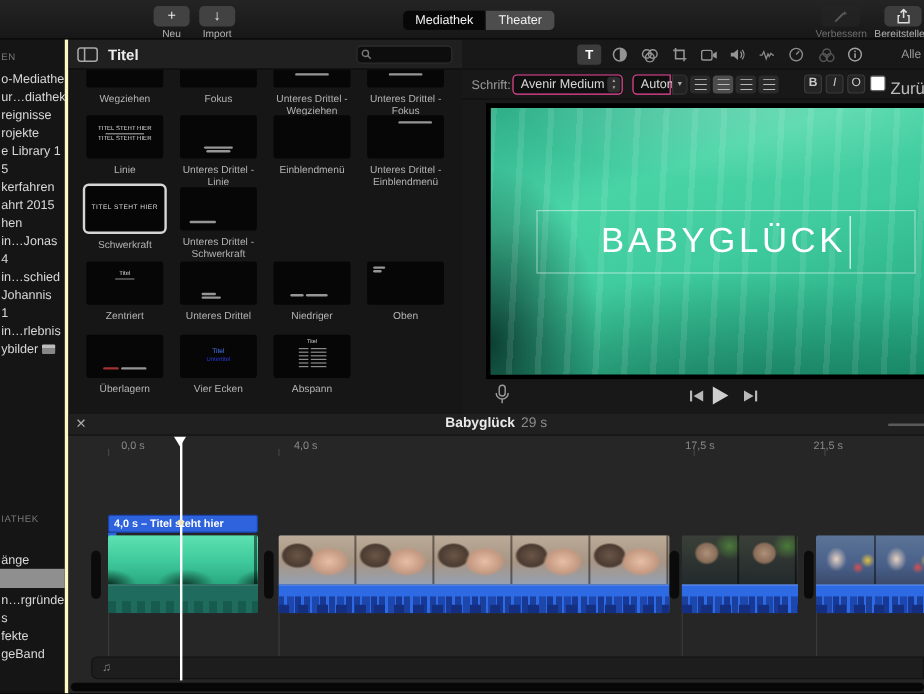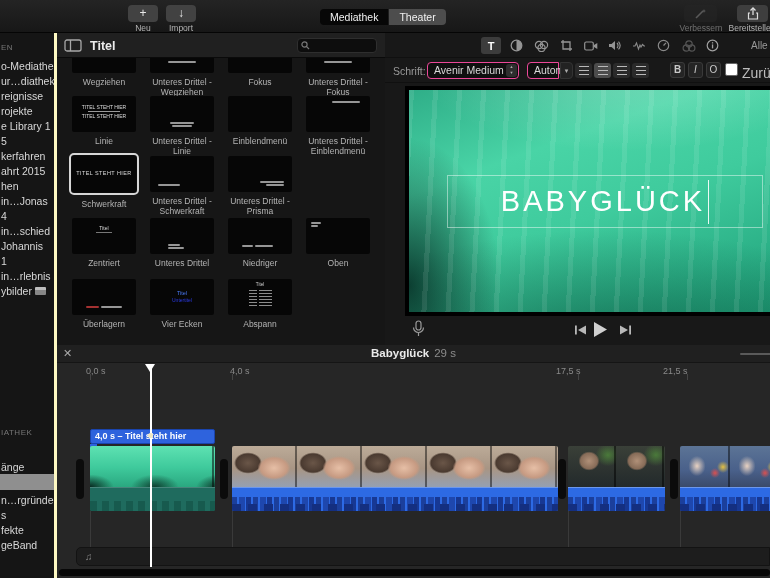--- a/index.html
+++ b/index.html
@@ -6,21 +6,21 @@
   body { background:#000; font-family:"Liberation Sans", sans-serif; }
   #app { position:relative; width:770px; height:578px; background:#141414; overflow:hidden;
          font-family:"Liberation Sans", sans-serif; color:#ddd; }
 
   
   .toolbar { position:absolute; left:0; top:0; width:770px; height:33px;
              background:linear-gradient(#242424,#171717); border-bottom:1px solid #050505; }
   .tb-btn { position:absolute; width:30px; height:17px; top:5px; background:#424242; border-radius:4px;
             color:#e8e8e8; font-size:12px; text-align:center; line-height:16px; }
   .tb-lbl { position:absolute; top:23px; font-size:8.5px; color:#b2b2b2; text-align:center; width:44px; }
-  .seg { position:absolute; left:320px; top:9px; height:16px; display:flex; }
+  .seg { position:absolute; left:336px; top:9px; height:16px; display:flex; }
   .seg-btn { height:16px; font-size:10.5px; line-height:16px; padding:0 10px; color:#f2f2f2; }
   .seg-sel { background:#070707; border-radius:4px 0 0 4px; }
   .seg-uns { background:#4d4d4d; border-radius:0 4px 4px 0; margin-left:1px; }
   .tbr-btn { position:absolute; top:5px; height:17px; border-radius:4px; display:flex; align-items:center; justify-content:center; }
   .dim { opacity:.55; }
 
   
   .sidebar { position:absolute; left:0; top:33px; width:57px; height:545px; background:#151515;
              border-right:3px solid #fef9c3; overflow:hidden; }
   .sb-head { position:absolute; left:1px; font-size:8px; letter-spacing:.5px; color:#767676; white-space:nowrap; }
@@ -104,21 +104,21 @@
 
   
   .timeline { position:absolute; left:57px; top:345px; width:713px; height:233px; background:#262626; overflow:hidden; }
   .tl-head { position:absolute; left:0; top:0; right:0; height:18px; background:#202020; border-bottom:1px solid #151515; }
   .tl-x { position:absolute; left:6px; top:2px; font-size:11px; color:#ababab; }
   .tl-title { position:absolute; left:0; right:0; top:2px; text-align:center; font-size:11.5px; }
   .tl-name { color:#eaeaea; font-weight:bold; }
   .tl-dur { color:#8c8c8c; margin-left:5px; font-weight:normal; }
   .tl-zoom { position:absolute; right:-4px; top:8px; width:34px; height:2px; background:#5a5a5a; border-radius:1px; }
   .ruler { position:absolute; left:0; top:18px; right:0; height:17px; }
-  .tick-lbl { position:absolute; top:3px; font-size:9px; color:#8a8a8a; }
+  .tick-lbl { position:absolute; top:3px; font-size:9px; color:#8a8a8a;margin-left:15px; }
   .tickline { position:absolute; top:11px; width:1px; height:6px; background:#454545; }
   .vline { position:absolute; width:1px; background:#3a3a3a; }
   .ph-tri { position:absolute; left:88px; top:19px; width:0; height:0; z-index:6;
             border-left:5.5px solid transparent; border-right:5.5px solid transparent; border-top:8px solid #fff; }
   .ph-line { position:absolute; left:93px; top:20px; width:1.5px; height:202px; background:#fff; z-index:6; }
   .tclip-bar { position:absolute; left:33px; top:84px; width:125px; height:15px; background:#2e63dd;
                border:1px solid #1a44ad; border-radius:2px; color:#fff; font-size:9px; font-weight:bold;
                line-height:13px; padding-left:4px; white-space:nowrap; overflow:hidden; }
   .tclip-dot { position:absolute; left:91px; top:88px; width:5px; height:5px; border-radius:50%; background:#efe7c2; z-index:7; }
   .tclip-nub { position:absolute; left:33px; top:99px; width:7px; height:8px; background:#2e63dd; }
@@ -253,28 +253,28 @@
     </div>
 
     <div class="grid">
 
       <div class="trow" style="top:0px;">
         <div class="tcell cut">
           <div class="thumb"></div>
           <div class="tlabel">Wegziehen</div>
         </div>
         <div class="tcell cut">
+          <div class="thumb"></div>
+          <div class="tlabel">Fokus</div>
+        </div>
+        <div class="tcell cut">
           <div class="thumb">
               <span class="ml" style="left:18px;top:3px;width:28px;"></span>
             </div>
           <div class="tlabel">Unteres Drittel - Wegziehen</div>
-        </div>
-        <div class="tcell cut">
-          <div class="thumb"></div>
-          <div class="tlabel">Fokus</div>
         </div>
         <div class="tcell cut">
           <div class="thumb">
               <span class="ml" style="left:18px;top:3px;width:28px;"></span>
             </div>
           <div class="tlabel">Unteres Drittel - Fokus</div>
         </div>
       </div>
 
       <div class="trow" style="top:38px;">
@@ -312,27 +312,20 @@
               <div class="microtxt schwer-t">TITEL STEHT HIER</div>
             </div>
           </div>
           <div class="tlabel">Schwerkraft</div>
         </div>
         <div class="tcell">
           <div class="thumb">
               <span class="ml" style="left:8px;top:28px;width:22px;"></span>
             </div>
           <div class="tlabel">Unteres Drittel - Schwerkraft</div>
-        </div>
-        <div class="tcell">
-          <div class="thumb">
-            <span class="ml" style="left:32px;top:25px;width:24px;"></span>
-            <span class="ml" style="left:38px;top:28px;width:18px;"></span>
-          </div>
-          <div class="tlabel">Unteres Drittel - Prisma</div>
         </div>
       </div>
 
       <div class="trow" style="top:160px;">
         <div class="tcell">
           <div class="thumb">
             <div class="microtxt zent-t">Titel</div>
             <span class="zent-ul"></span>
           </div>
           <div class="tlabel">Zentriert</div>

